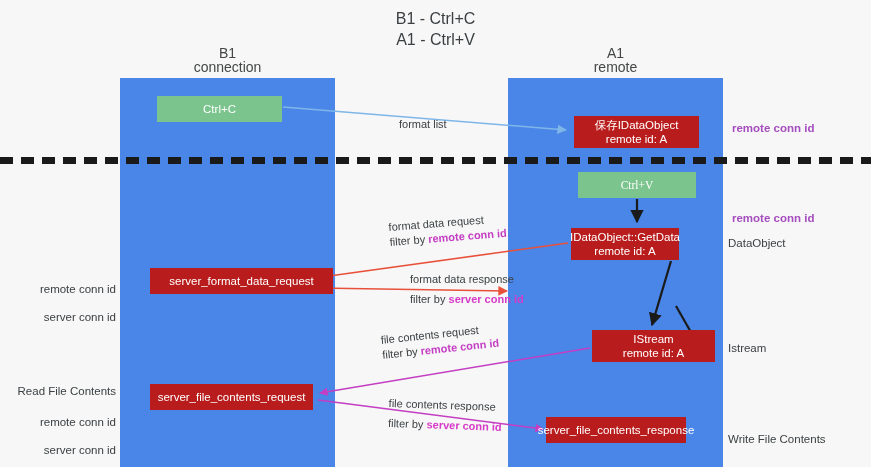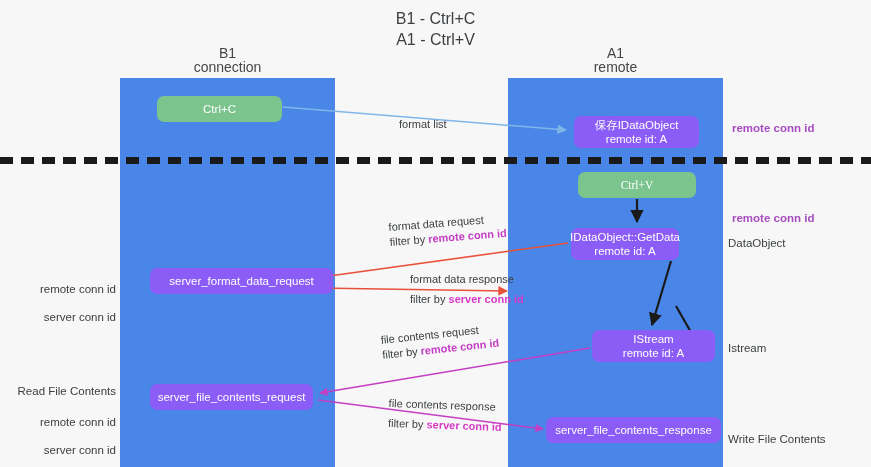--- a/index.html
+++ b/index.html
@@ -52,39 +52,39 @@
   
   .node {
     display: flex;
     flex-direction: column;
     align-items: center;
     justify-content: center;
     text-align: center;
     color: #ffffff;
     font-size: 11.5px;
     line-height: 14px;
-    border-radius: 7px;
+    border-radius: 0;
     padding: 2px 20px;
     white-space: pre-line;
   }
   .node.green  { background: #76c893; background: #79c98b; }
   .node.orange { background: #f9b45c; background: #fbb košt; }
-  .node.orange { background: #8b5cf6; }
+  .node.orange { background: #b91c1c; }
   .node.green  { background: #7cc48d; }
 
   
   #node-ctrlc      { left: 157px; top: 96px;  width: 125px; height: 26px; }
   #node-saveidata  { left: 574px; top: 116px; width: 125px; height: 32px; }
   #node-ctrlv      { left: 578px; top: 172px; width: 118px; height: 26px; font-family: Liberation Serif, serif; }
   #node-getdata    { left: 571px; top: 228px; width: 108px; height: 32px; }
   #node-sfdreq     { left: 150px; top: 268px; width: 183px; height: 26px; }
   #node-sfdresp    { left: 513px; top: 279px; width: 159px; height: 26px; }
   #node-istream    { left: 592px; top: 330px; width: 123px; height: 32px; }
   #node-sfcreq     { left: 150px; top: 384px; width: 163px; height: 26px; }
-  #node-sfcresp    { left: 546px; top: 417px; width: 175px; height: 26px; }
+  #node-sfcresp    { left: 546px; top: 417px; width: 140px; height: 26px; }
 
   
   .note {
     font-size: 11.5px;
     line-height: 14px;
     color: #3c4043;
     white-space: pre-line;
   }
   .note.bold  { font-weight: bold; }
   .note.purple { color: #a64dbf; }

